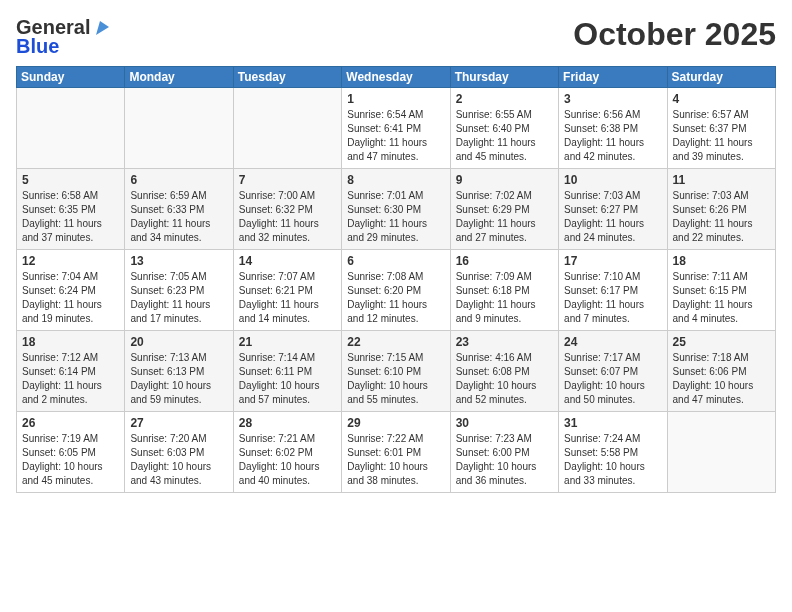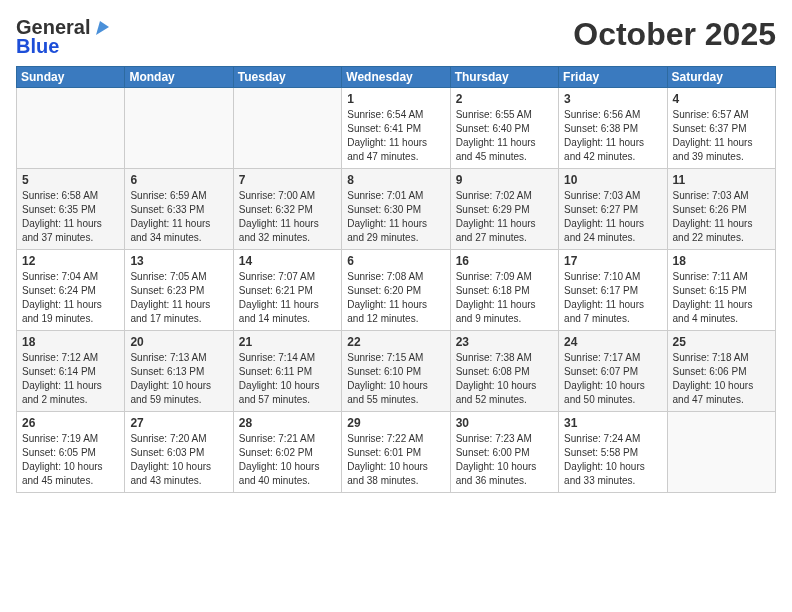--- a/index.html
+++ b/index.html
@@ -263,21 +263,21 @@
         </td>
         <td>
           <div class="day-number">22</div>
           <div class="day-info" style="white-space: pre-line;">Sunrise: 7:15 AM
 Sunset: 6:10 PM
 Daylight: 10 hours
 and 55 minutes.</div>
         </td>
         <td>
           <div class="day-number">23</div>
-          <div class="day-info" style="white-space: pre-line;">Sunrise: 7:38 AM
+          <div class="day-info" style="white-space: pre-line;">Sunrise: 4:16 AM
 Sunset: 6:08 PM
 Daylight: 10 hours
 and 52 minutes.</div>
         </td>
         <td>
           <div class="day-number">24</div>
           <div class="day-info" style="white-space: pre-line;">Sunrise: 7:17 AM
 Sunset: 6:07 PM
 Daylight: 10 hours
 and 50 minutes.</div>

